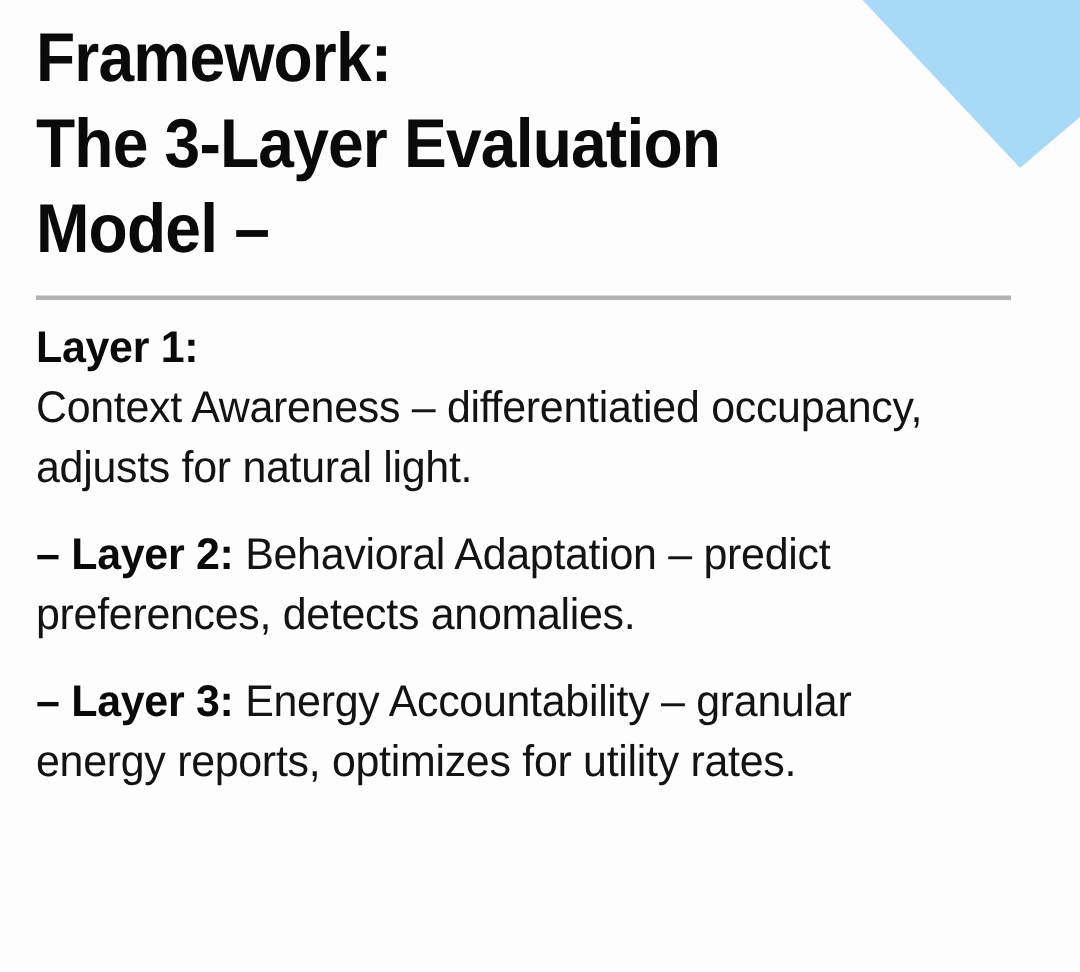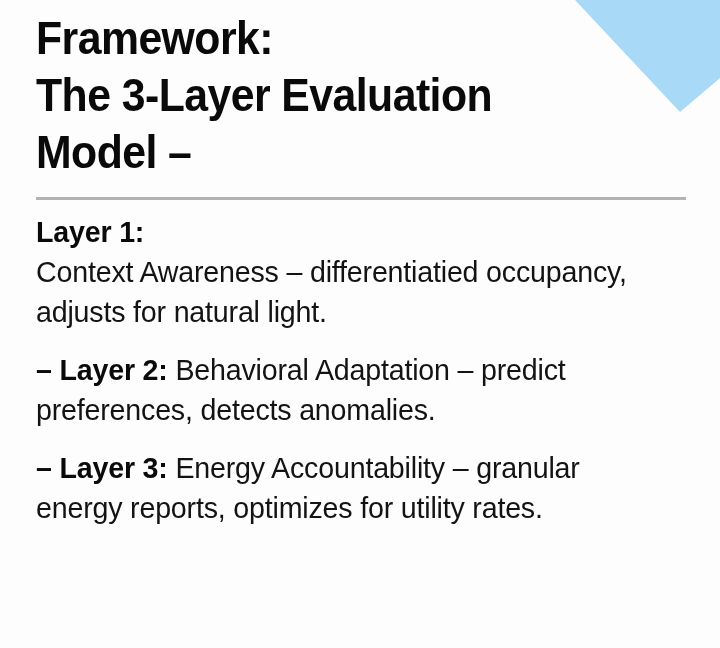--- a/index.html
+++ b/index.html
@@ -35,21 +35,21 @@
   }
   #corner-shape svg {
     display: block;
     width: 150px;
     height: 112px;
   }
 
   
   #content {
     position: absolute;
-    left: 36px;
+    left: 24px;
     top: 10px;
     width: 652px;
   }
 
   
   #title-block {
     margin: 0;
     padding: 0;
   }
   .title-line {

